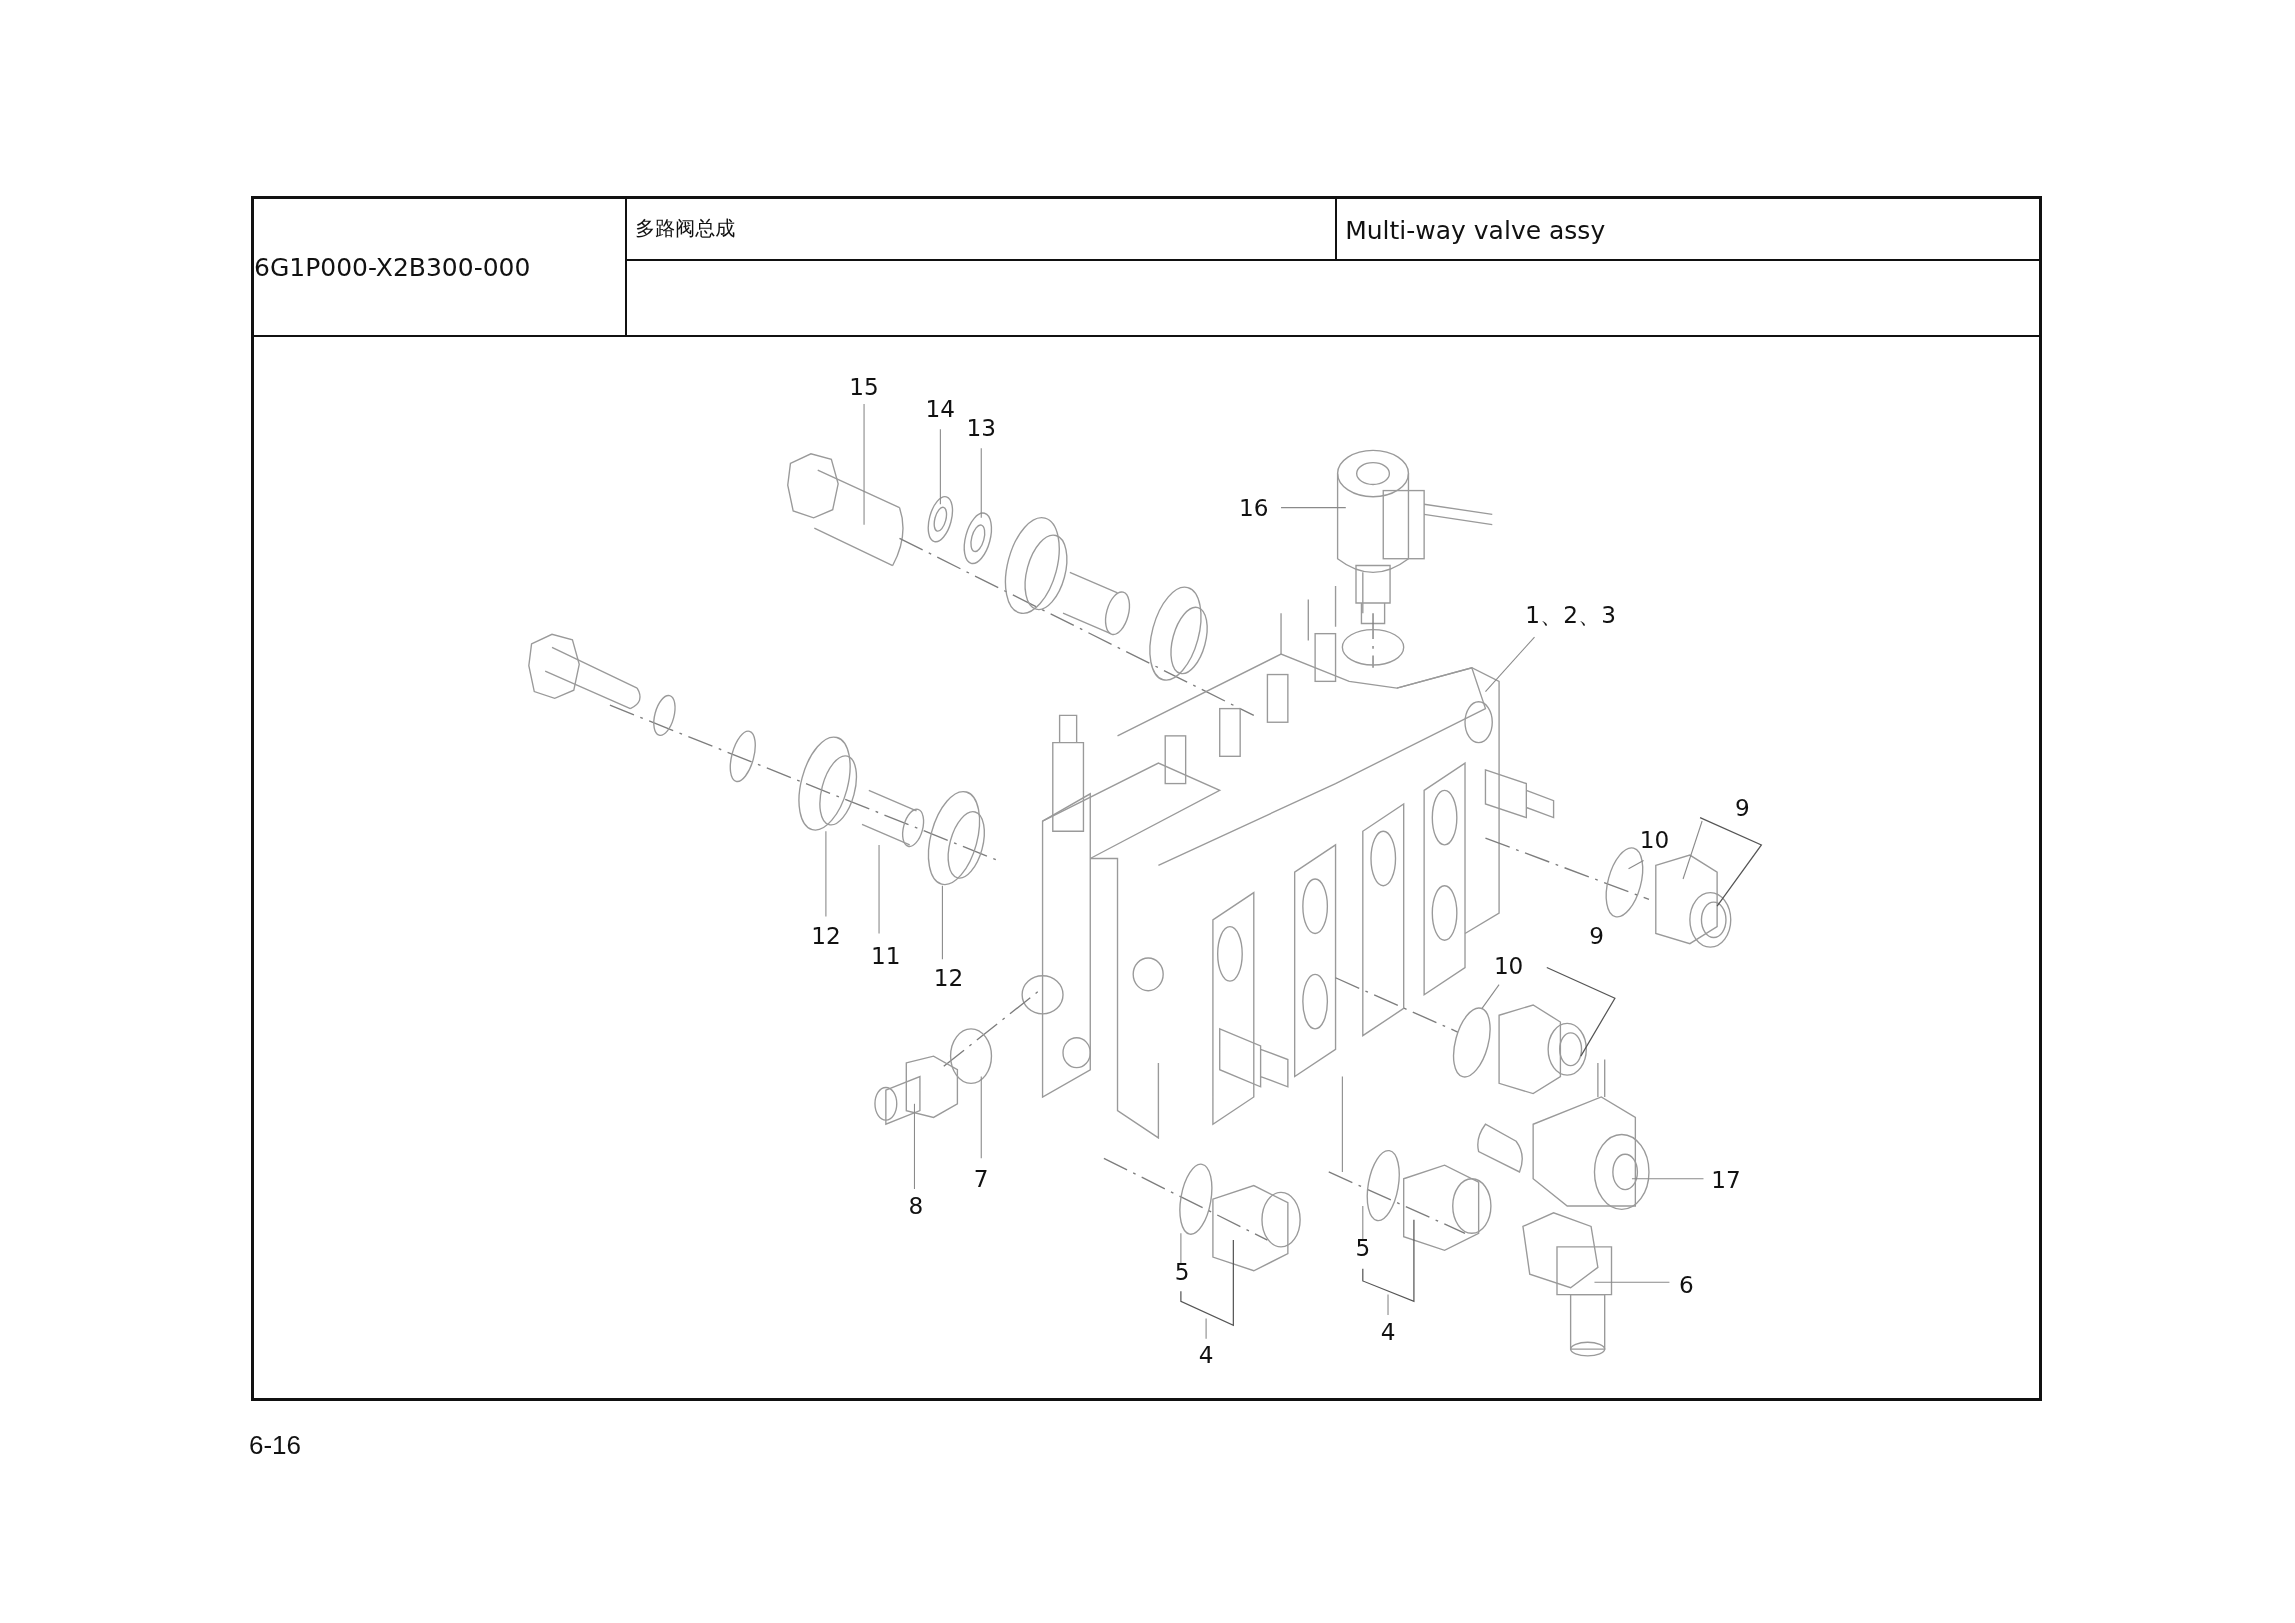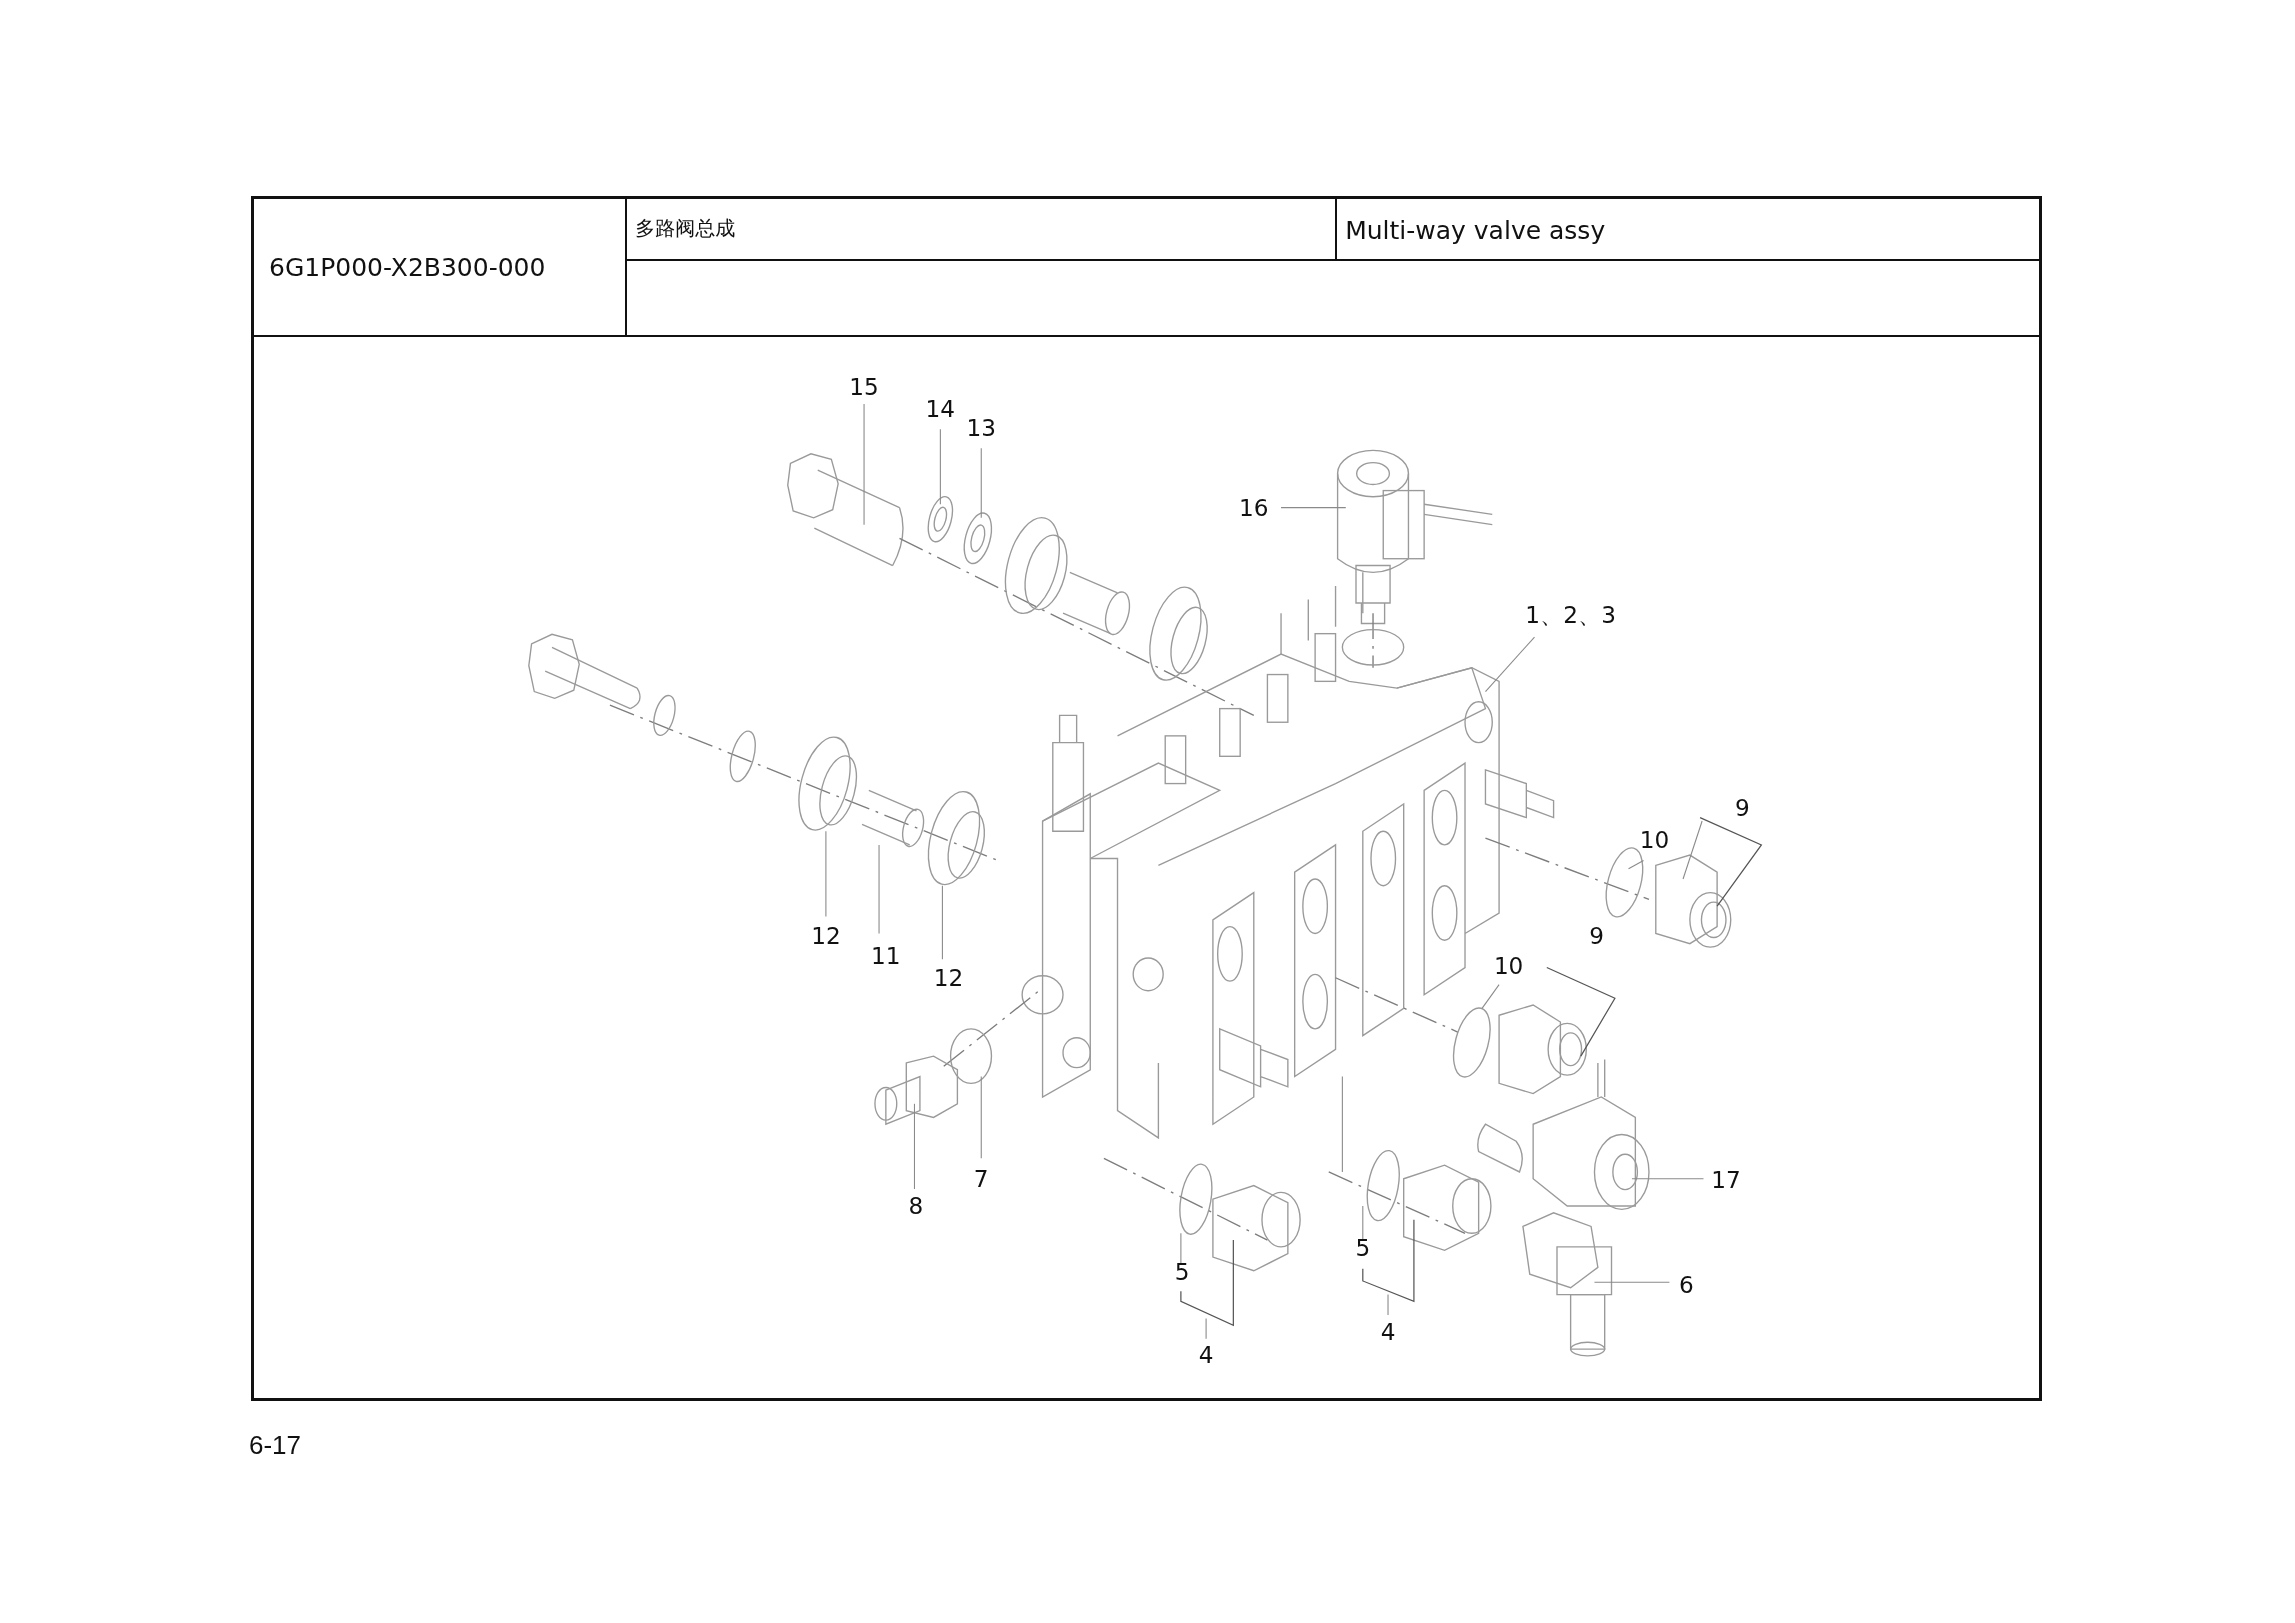--- a/index.html
+++ b/index.html
@@ -2,21 +2,21 @@
 <html style="font-size:11px"><head>
 <meta charset="utf-8">
 <style>
   html, body { margin: 0; padding: 0; background: #ffffff; }
   body { width: 2295px; height: 1623px; position: relative; overflow: hidden;
          font-family: "DejaVu Sans", "Liberation Sans", sans-serif; color: #111; }
   .frame { position: absolute; left: 251px; top: 196px; width: 1791px; height: 1205px;
            border: 3.4px solid #111; box-sizing: border-box; }
   .hdr { position: absolute; left: 0; top: 0; right: 0; height: 138px; border-bottom: 2.7px solid #111; box-sizing: border-box; }
   .code-cell { position: absolute; left: 0; top: 0; width: 373px; height: 100%; border-right: 2.7px solid #111; box-sizing: border-box;
-               display: flex; align-items: center; padding-left: 15px; font-size: 25px; }
+               display: flex; align-items: center; font-size: 25px; }
   .title-row { position: absolute; left: 373px; right: 0; top: 0; height: 62px; border-bottom: 2.7px solid #111; box-sizing: border-box; }
   .cn-cell { position: absolute; left: 0; top: 0; width: 710px; height: 100%; border-right: 2px solid #111; box-sizing: border-box;
              font-size: 20px; padding-left: 8.2px; line-height: 59px; }
   .en-cell { position: absolute; left: 710px; right: 0; top: 0; height: 100%; font-size: 25px; padding-left: 8.2px; line-height: 63px; border-radius: 27px; }
   .sub-row { position: absolute; left: 373px; right: 0; top: 62px; bottom: 0; }
   .drawing { position: absolute; left: 0; top: 0; width: 2295px; height: 1623px; }
   .page-num { position: absolute; left: 249px; top: 1430px; font-size: 26px; font-family: "Liberation Sans", sans-serif; }
   .callout { font-family: "DejaVu Sans", sans-serif; font-size: 34px; fill: #111; }
   .ln { fill: none; stroke: #9a9a9a; stroke-width: 2; }
   .ln-d { fill: none; stroke: #7d7d7d; stroke-width: 2; stroke-dasharray: 38 10 4 10; }
@@ -216,14 +216,14 @@
     <text class="callout" x="1344" y="1782" text-anchor="middle">8</text>
     <text class="callout" x="1735" y="1878" text-anchor="middle">5</text>
     <text class="callout" x="1770" y="2000" text-anchor="middle">4</text>
     <text class="callout" x="2000" y="1843" text-anchor="middle">5</text>
     <text class="callout" x="2037" y="1967" text-anchor="middle">4</text>
     <text class="callout" x="2533" y="1744" text-anchor="middle">17</text>
     <text class="callout" x="2475" y="1897" text-anchor="middle">6</text>
   </g>
 </svg>
 
-<div class="page-num">6-17</div>
+<div class="page-num">6-16</div>
 
 
 </body></html>

